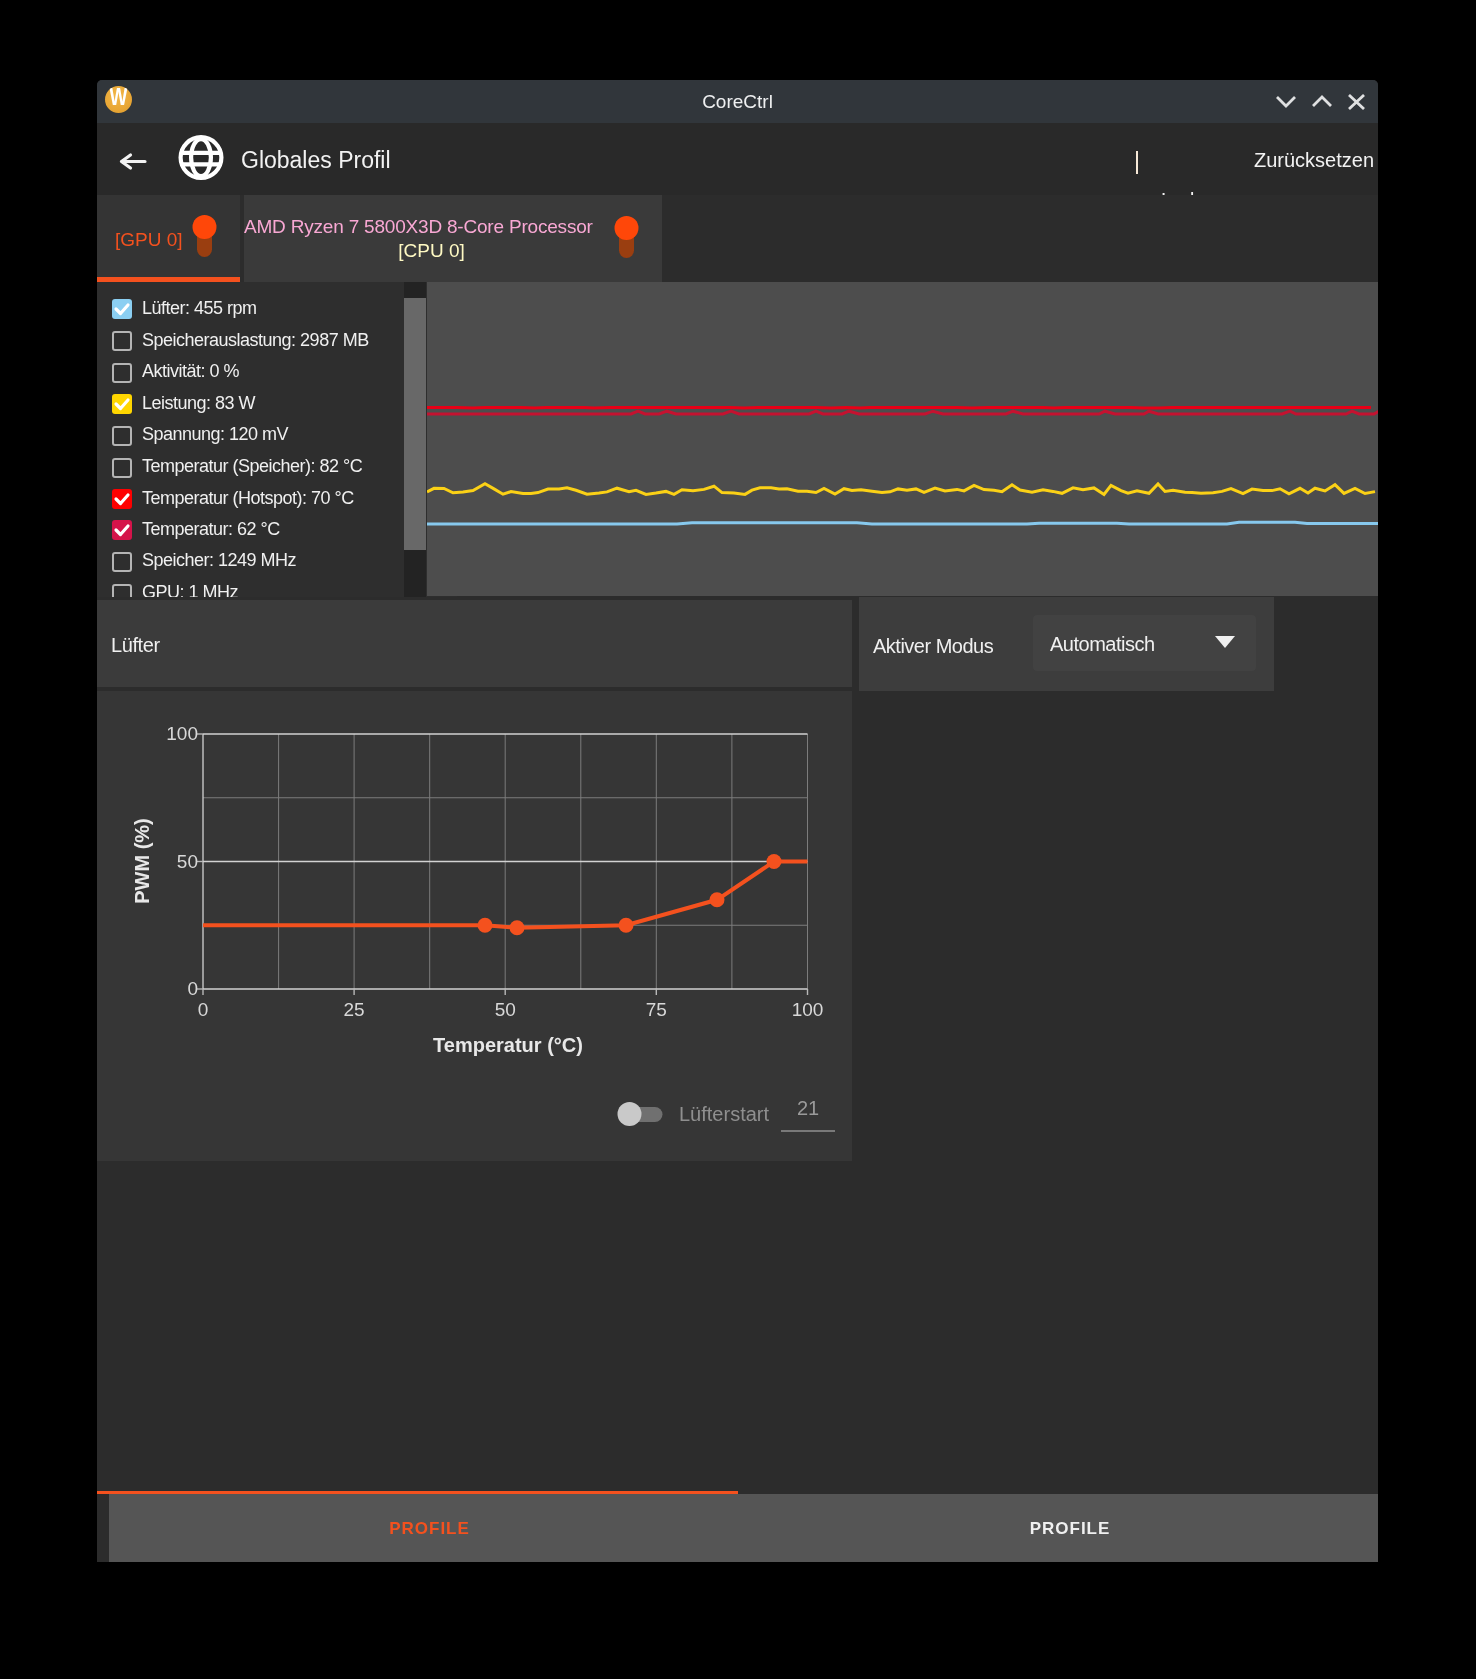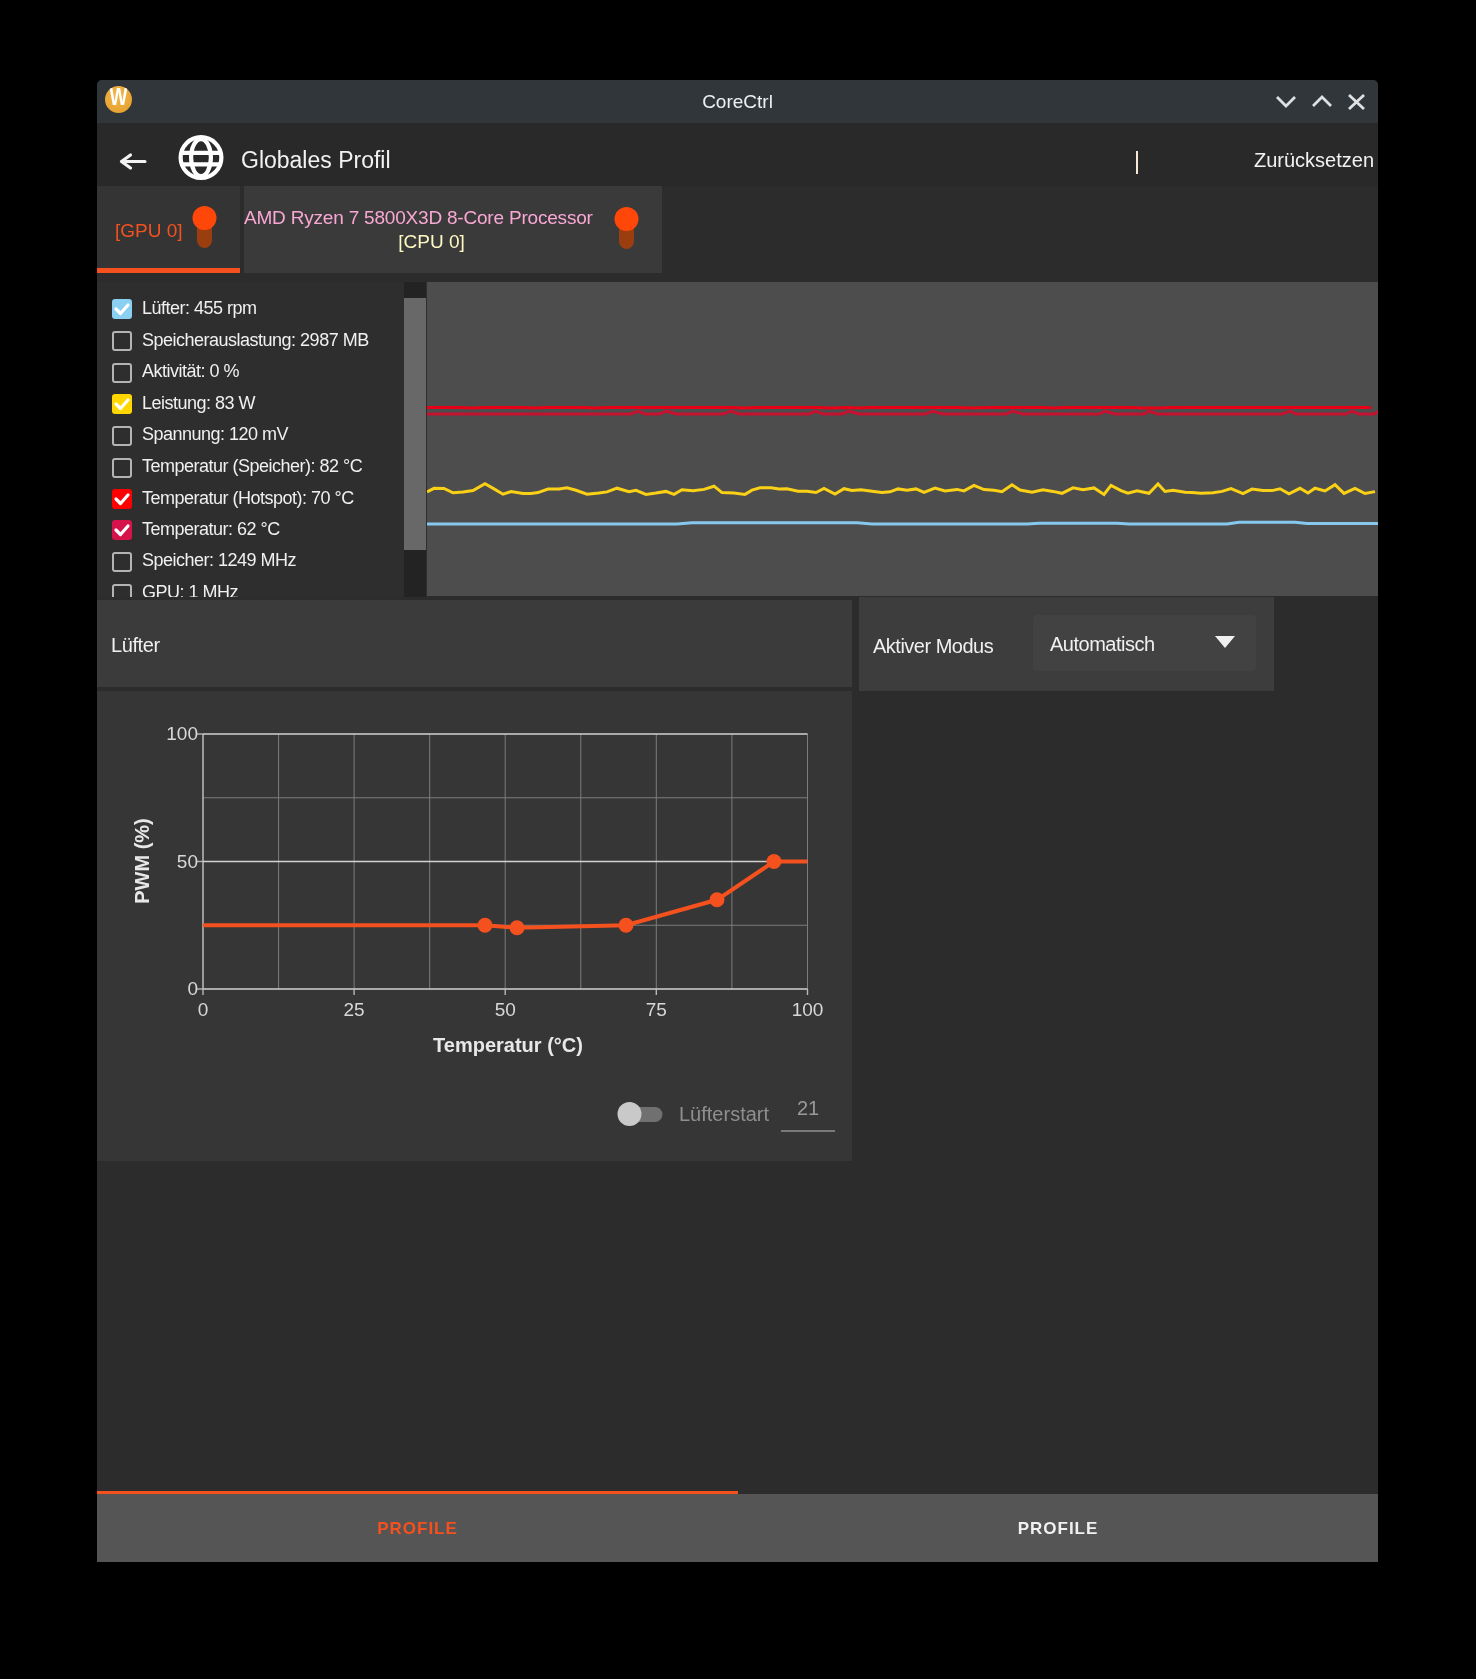--- a/index.html
+++ b/index.html
@@ -18,21 +18,21 @@
   transform:scaleY(1.30); transform-origin:50% 60%; }
 
 
 #header { left:0; top:43px; width:1281px; height:72px; background:#292929; }
 #headtitle { left:144px; top:24px; font-size:23px; color:#f2f2f2; }
 #sep { left:1039px; top:28px; width:2px; height:23px; background:#f7e9d8; }
 #laden { left:1064px; top:26px; font-size:20px; color:#f2f2f2;margin-top:40px; }
 #zuruck { left:1157px; top:26px; font-size:20px; color:#f2f2f2; }
 
 
-#tabrow { left:0; top:106px; width:1281px; height:87px; background:#2c2c2c; }
+#tabrow { left:0; top:115px; width:1281px; height:87px; background:#2c2c2c; }
 #tab1 { left:0; top:0; width:143px; height:87px; background:#343434; border-bottom:5px solid #f4511e; }
 #tab1 span { position:absolute; left:18px; font-size:19px; color:#f4511e; }
 #tab2 { left:147px; top:0; width:418px; height:87px; background:#3a3a3a; }
 #tab2 .l1 { position:absolute; left:0; width:375px; text-align:left; top:21px; font-size:19px; letter-spacing:-0.2px; color:#f9a8d4; }
 #tab2 .l2 { position:absolute; left:0; width:375px; text-align:center; top:45px; font-size:19px; color:#fef9c3; }
 
 
 #sensors { left:0; top:202px; width:360px; height:315px; background:#2e2e2e; overflow:hidden; }
 .cb { position:absolute; left:15px; width:20px; height:20px; border:2.5px solid #b4b4b4; border-radius:3px; }
 .cbf { position:absolute; left:15px; width:20px; height:20px; border-radius:3px; }
@@ -52,21 +52,21 @@
 #aktlbl { left:776px; top:555px; font-size:20px; letter-spacing:-0.5px; color:#f0f0f0; }
 #dd2 { left:936px; top:535px; width:223px; height:56px; background:#424242; border-radius:4px; }
 #dd2 span { position:absolute; left:17px; top:18px; font-size:20px; letter-spacing:-0.5px; color:#f0f0f0; }
 .ddarrow { position:absolute; width:0; height:0; border-left:10px solid transparent; border-right:10px solid transparent; border-top:12px solid #f0f0f0; }
 
 
 #curvepanel { left:0; top:611px; width:755px; height:470px; background:#363636; }
 
 
 #orangeline { left:0; top:1411px; width:641px; height:3px; background:#f4511e; }
-#botbar { left:0; top:1414px; width:1281px; height:68px; background:#555555; }
+#botbar { left:12px; top:1414px; width:1281px; height:68px; background:#555555; }
 #profile { left:0; top:25px; width:641px; text-align:center; font-size:17px; font-weight:bold; letter-spacing:1px; color:#f4511e; }
 #system { left:641px; top:25px; width:640px; text-align:center; font-size:17px; font-weight:bold; letter-spacing:1px; color:#f0f0f0; }
 </style>
 </head>
 <body>
 <div id="win">
   <div class="abs" id="titlebar">
     <div class="abs" id="appicon">
         <span>W</span>
       </div>

